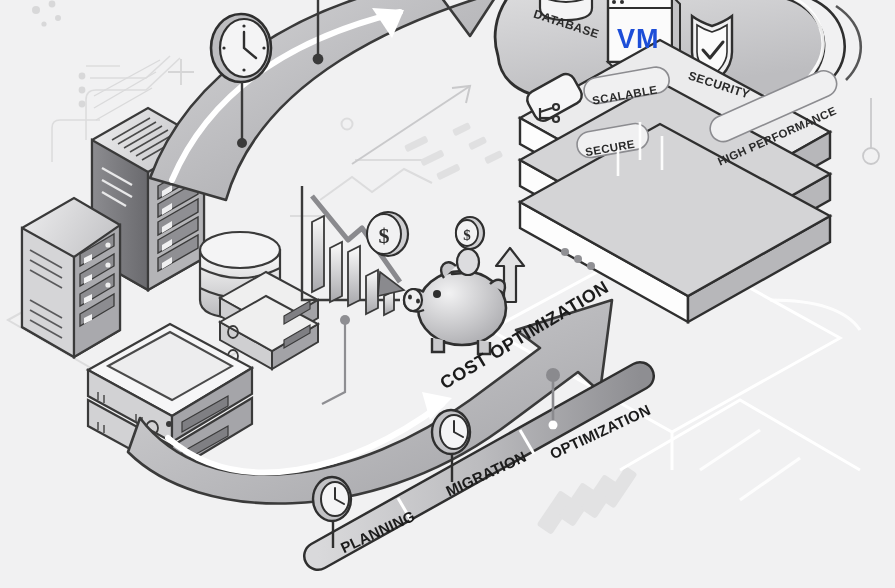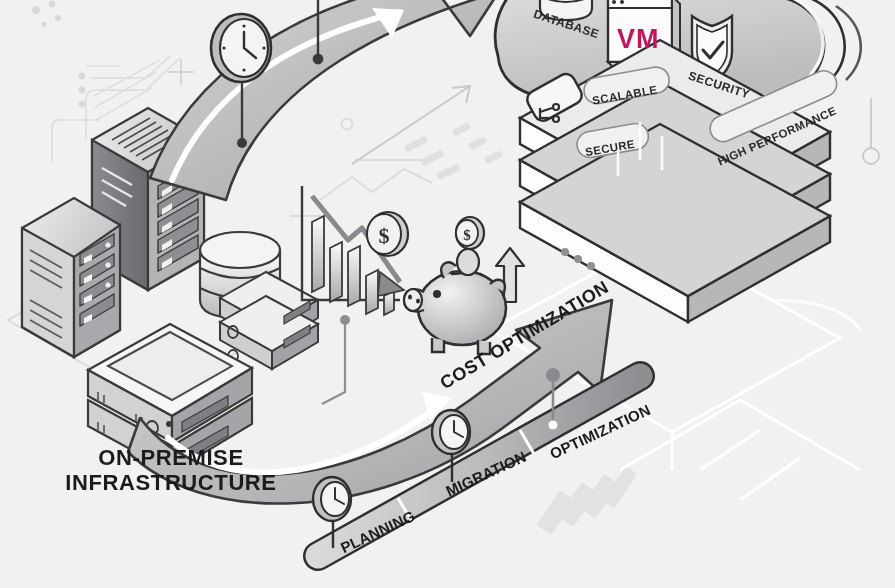--- a/index.html
+++ b/index.html
@@ -28,21 +28,21 @@
   }
   .entcloud{
     left:700px;top:334px;width:185px;
     font-size:22px;text-align:center;letter-spacing:0.6px;
   }
   .iso{
     font-size:13px;color:#2a2a2a;letter-spacing:0.4px;
     font-weight:bold;
   }
   .t-database{left:532px;top:18px;transform:rotate(18deg);font-size:12px;}
-  .t-vm{left:617px;top:24px;font-size:27px;letter-spacing:1px;color:#be185d;}
+  .t-vm{left:617px;top:24px;font-size:27px;letter-spacing:1px;color:#1d4ed8;}
   .t-security{left:687px;top:79px;transform:rotate(18deg);font-size:12px;}
   .t-scalable{left:592px;top:89px;transform:rotate(-10deg);font-size:11.5px;}
   .t-secure{left:585px;top:142px;transform:rotate(-10deg);font-size:11.5px;}
   .t-highperf{left:713px;top:130px;transform:rotate(-24deg);font-size:11.5px;}
   .t-cost{
     left:428px;top:325px;transform:rotate(-31deg);
     font-size:18px;letter-spacing:0.6px;color:#1b1b1b;
   }
   .t-planning{left:338px;top:524px;transform:rotate(-25deg);font-size:15px;}
   .t-migration{left:443px;top:466px;transform:rotate(-25deg);font-size:15px;}
@@ -498,22 +498,20 @@
       </g>
 
       <g>
         <path d="M 553 378 L 553 430" stroke="#8a8a8e" stroke-width="2.6"></path>
         <circle cx="553" cy="375" r="7" fill="#8a8a8e"></circle>
         <circle cx="553" cy="425" r="4.5" fill="#ffffff"></circle>
       </g>
     </g>
   </svg>
 
-  <div class="lbl onprem">ON-PREMISE
-INFRASTRUCTURE</div>
 
   <div class="lbl iso t-database">DATABASE</div>
   <div class="lbl iso t-vm">VM</div>
   <div class="lbl iso t-security">SECURITY</div>
 
   <div class="lbl iso t-scalable">SCALABLE</div>
   <div class="lbl iso t-secure">SECURE</div>
   <div class="lbl iso t-highperf">HIGH PERFORMANCE</div>
 
   <div class="lbl t-cost">COST OPTIMIZATION</div>

